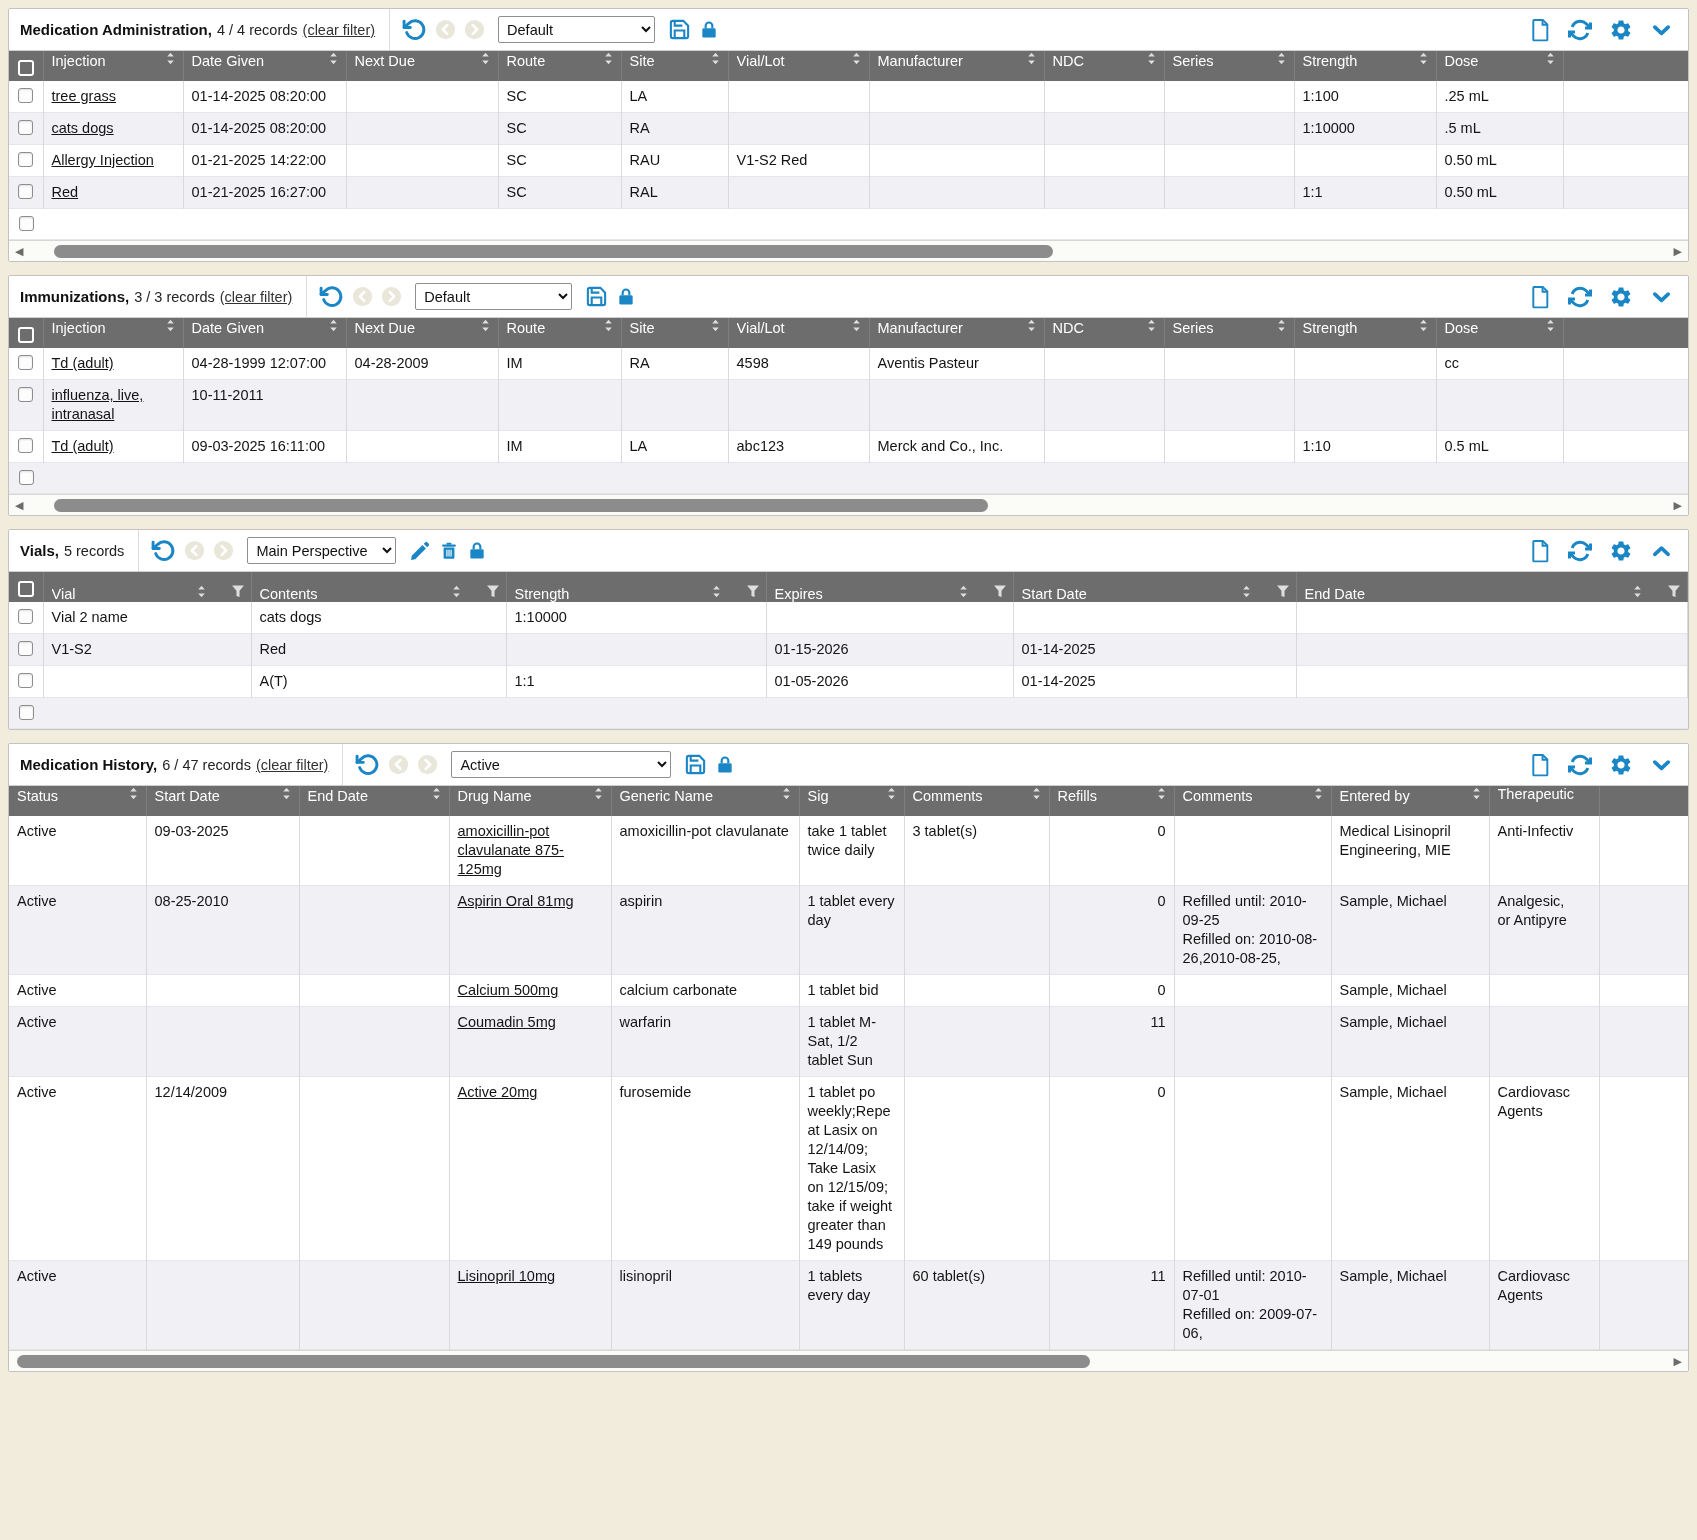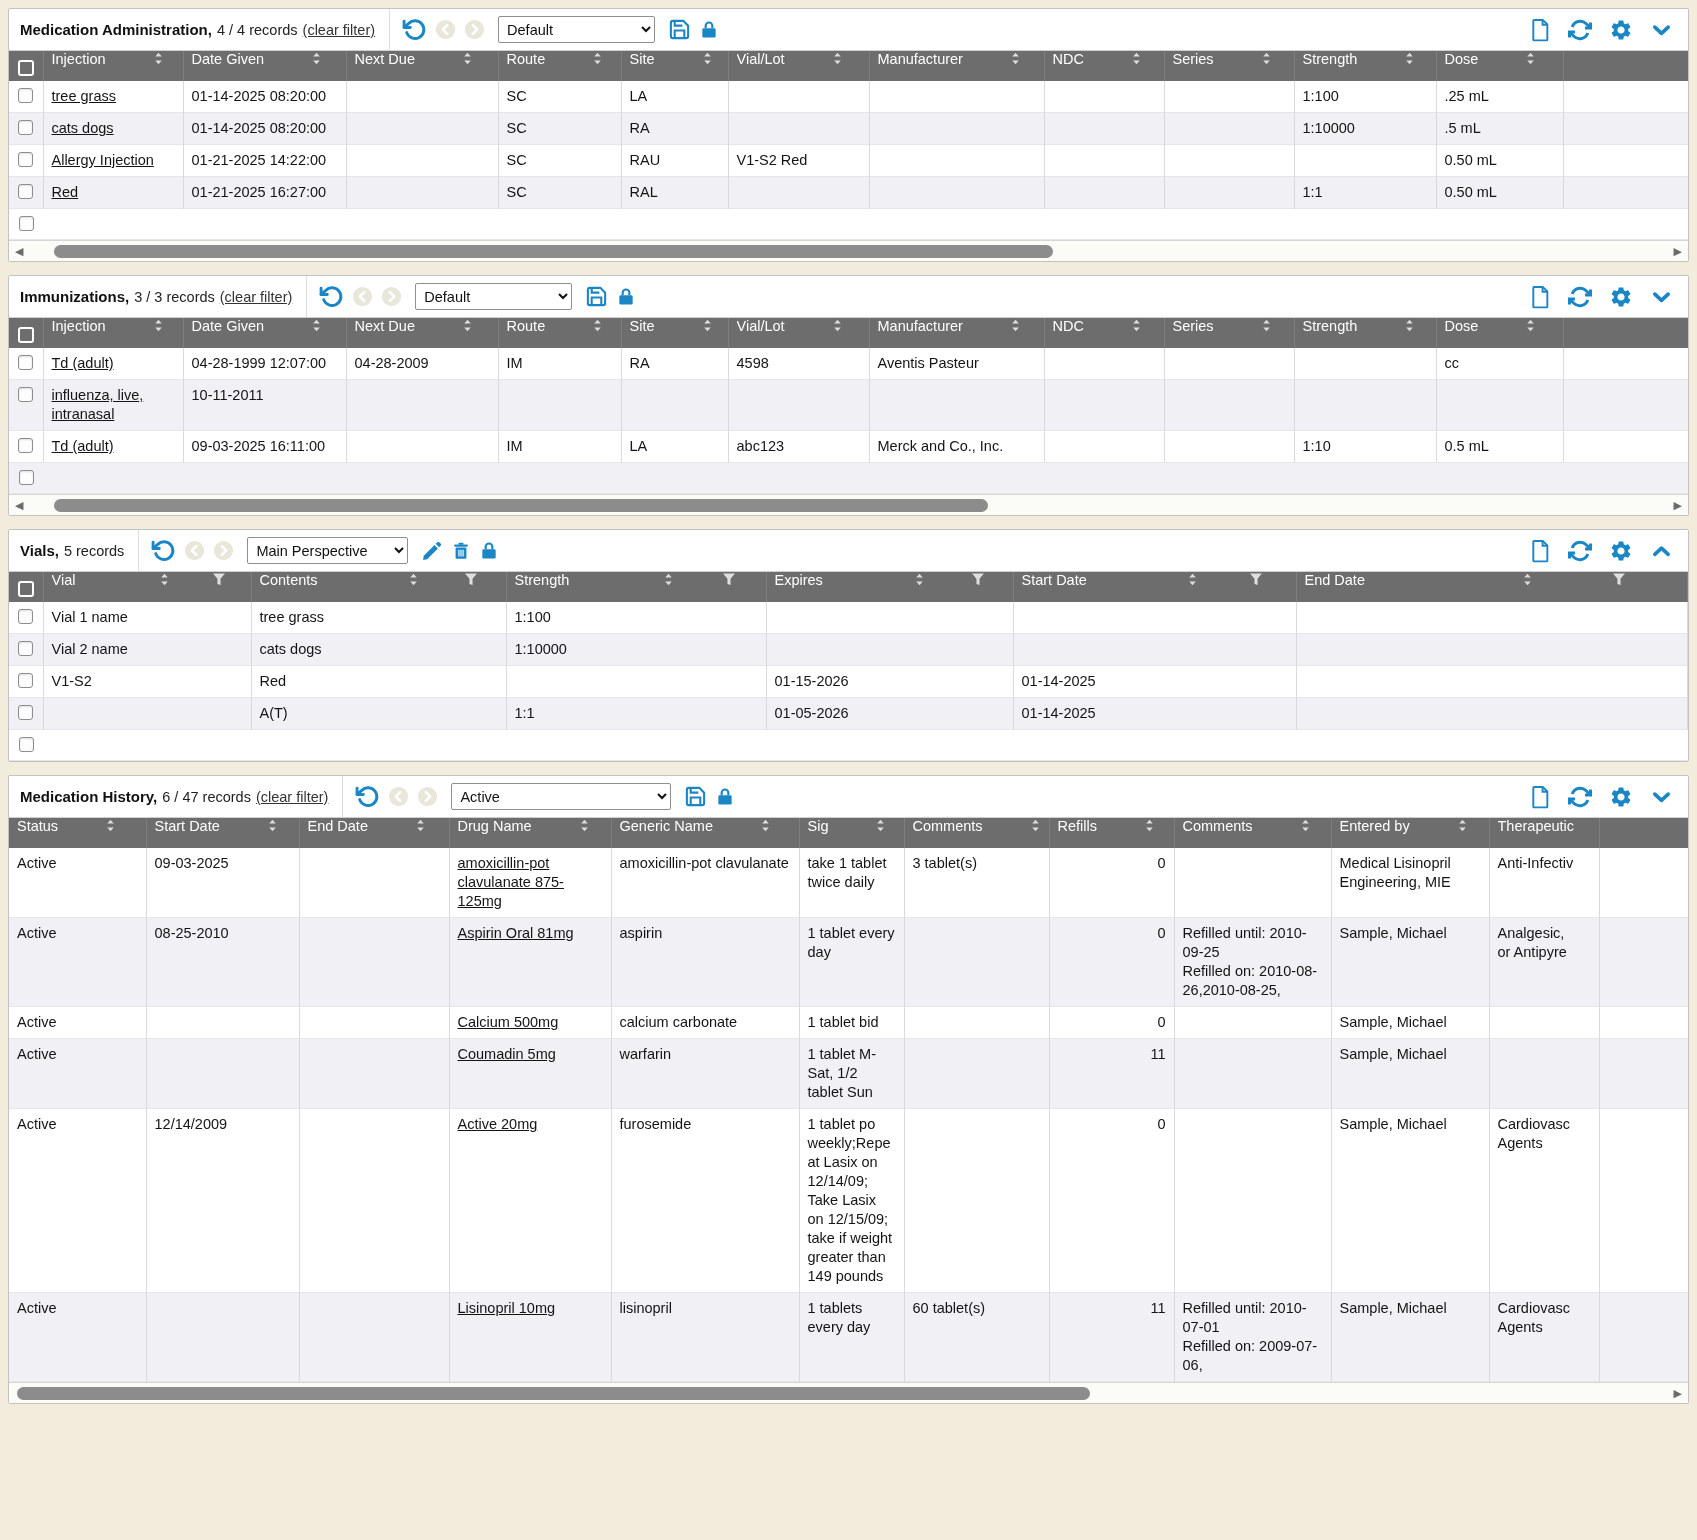--- a/index.html
+++ b/index.html
@@ -20,21 +20,21 @@
   .tb-controls { display:flex; align-items:center; gap:8px; padding:0 12px; height:100%; }
   .icon-btn { display:inline-flex; align-items:center; justify-content:center; cursor:pointer; background:none; border:none; padding:0; }
   .tb-controls select { height:27px; font-size:14.5px; border:1px solid #8f8f8f; border-radius:2px; background:#fff; color:#111; padding:1px 4px; margin:0 5px; }
   .tb-right { margin-left:auto; display:flex; align-items:center; gap:17px; padding-right:15px; }
   .tablewrap { overflow:hidden; width:100%; border-top:1px solid #cfcfcf; }
   table { border-collapse:collapse; table-layout:fixed; }
   thead th {
     background:#6d6d6d; color:#fff; font-weight:normal; font-size:14.5px; text-align:left;
     height:30px; padding:0 6px 0 8px; border-right:1px solid #7e7e7e; overflow:hidden; vertical-align:middle;
   }
-  th .hcell { display:flex; align-items:flex-start; gap:23px; flex-wrap:wrap; height:30px; overflow:hidden;flex-direction:column; }
+  th .hcell { display:flex; align-items:flex-end; gap:23px; flex-wrap:wrap; height:30px; overflow:hidden; }
   th .lbl { white-space:nowrap; }
   th .sp { flex:1 1 0; min-width:0; }
   tbody td {
     font-size:14.5px; line-height:19px; padding:6px 8px;
     border-right:1px solid #dadade; vertical-align:top;
     white-space:pre-line; word-wrap:break-word; overflow:hidden; color:#141414;
   }
   tbody tr { height:31px; border-bottom:1px solid #e6e6ea; }
   tbody tr:nth-child(even) { background:#f0f0f5; }
   tbody tr.trail td { border-right:none; }
@@ -674,21 +674,21 @@
               <circle cx="12" cy="12" r="11" fill="#e9e6da"></circle>
               <path d="M14 7l-5 5 5 5" stroke="#fff" stroke-width="3" fill="none" stroke-linecap="round" stroke-linejoin="round"></path>
             </svg>
           </span>
       <span class="icon-btn">
             <svg width="21" height="21" viewBox="0 0 24 24">
               <circle cx="12" cy="12" r="11" fill="#e9e6da"></circle>
               <path d="M10 7l5 5-5 5" stroke="#fff" stroke-width="3" fill="none" stroke-linecap="round" stroke-linejoin="round"></path>
             </svg>
           </span>
-      <select style="width:161px"><option>Main Perspective</option></select>
+      <select style="width:149px"><option>Main Perspective</option></select>
       <span class="icon-btn">
             <svg width="22" height="22" viewBox="0 0 24 24">
               <path d="M3 17.2 14.7 5.5l3.8 3.8L6.8 21 2.3 21.9z" fill="#1a86c6"></path>
               <path d="M16 4.2l1.6-1.6a1.8 1.8 0 0 1 2.6 0l1.2 1.2a1.8 1.8 0 0 1 0 2.6L19.8 8z" fill="#1a86c6"></path>
             </svg>
           </span>
           <span class="icon-btn">
             <svg width="20" height="22" viewBox="0 0 24 24">
               <rect x="5.5" y="7.8" width="13" height="13.4" rx="1.2" fill="#1a86c6"></rect>
               <rect x="3.8" y="4.2" width="16.4" height="2.6" rx="1" fill="#1a86c6"></rect>
@@ -819,29 +819,20 @@
                       <path d="M10 20l5-6H5z" fill="#dedede"></path>
                     </svg></span>
       <span><svg width="14" height="15" viewBox="0 0 20 20">
                       <path d="M1.5 1.5h17l-6.3 7.4v9.1l-4.4-1.6V8.9z" fill="#dedede"></path>
                     </svg></span>
                 </span>
               </th>
             </tr>
           </thead>
         <tbody>
-            <tr>
-              <td class="cb-cell"><span class="cb"></span></td>
-              <td>Vial 1 name</td>
-              <td>tree grass</td>
-              <td>1:100</td>
-              <td></td>
-              <td></td>
-              <td></td>
-            </tr>
             <tr>
               <td class="cb-cell"><span class="cb"></span></td>
               <td>Vial 2 name</td>
               <td>cats dogs</td>
               <td>1:10000</td>
               <td></td>
               <td></td>
               <td></td>
             </tr>
             <tr>

